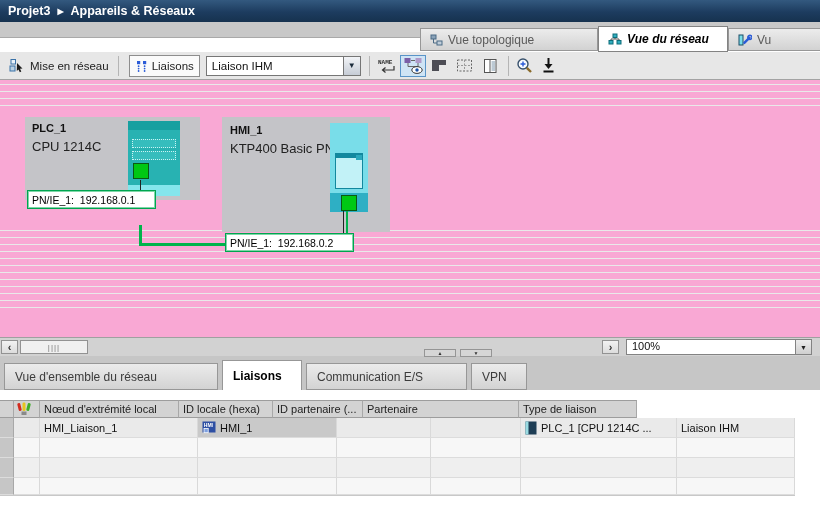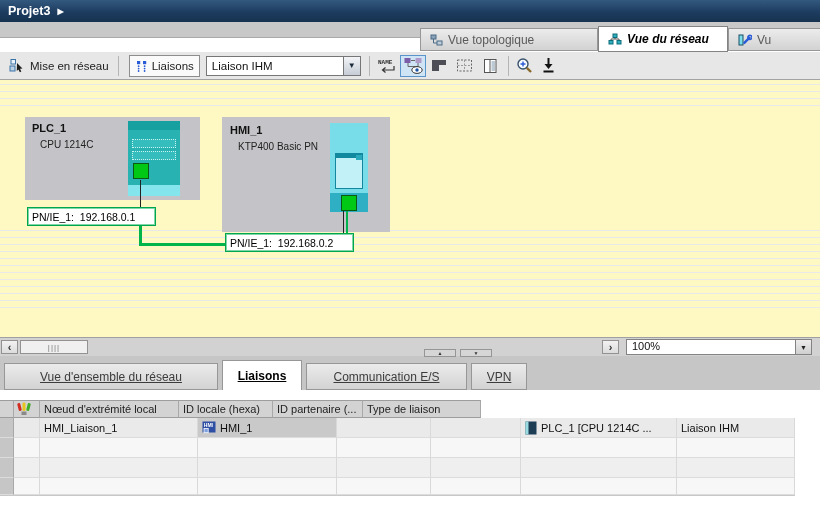--- a/index.html
+++ b/index.html
@@ -33,26 +33,26 @@
   .tb-icon { width:26px; height:22px; display:flex; align-items:center; justify-content:center; }
   .tb-icon.selected { background:#cfe4f5; border:1px solid #5a94c8; }
   .dropdown { display:flex; align-items:center; height:20px; width:155px; margin-left:6px;
     border:1px solid #767676; background:#fff; }
   .dropdown .dd-text { flex:1; padding-left:5px; font-size:11.5px; color:#111; }
   .dropdown .dd-arrow { width:17px; height:100%; border-left:1px solid #767676;
     background:linear-gradient(180deg,#f2f4f7,#c6ccd6); display:flex; align-items:center; justify-content:center;
     font-size:8px; color:#1a2a3a; }
 
   
-  .canvas { left:0; top:80px; width:820px; height:330px; background:#fef9c3; }
+  .canvas { left:0; top:80px; width:820px; height:330px; background:#f9a8d4; }
   .ruleband { left:0; width:820px; pointer-events:none;
     background:repeating-linear-gradient(180deg,#e9e9e9 0 1px,transparent 1px 7px); }
   .dev-box { position:absolute; background:#c4c4c8; }
   .dev-name { position:absolute; font-size:11px; color:#111; font-weight:bold; }
-  .dev-model { position:absolute; font-size:10px; color:#222;margin-left:8px; }
+  .dev-model { position:absolute; font-size:13px; color:#222; }
   .addr-label { position:absolute; height:19px; background:#fff; border:1px solid #00a550;
     box-shadow:0 0 0 1px #7fd7a8 inset; font-size:10.5px; color:#000; white-space:pre;
     display:flex; align-items:center; padding:0 4px; }
   .gline { position:absolute; background:#00b44c; }
   .kline { position:absolute; background:#222; }
 
   
   .cpu-gfx { position:absolute; background:#28b2b2; }
   .cpu-top { position:absolute; left:0; top:0; right:0; height:9px; background:#17a0a0; }
   .cpu-row { position:absolute; left:4px; width:44px; height:9px; border:1px dotted #c9f3f3; background:#35bdbd; }
@@ -78,23 +78,23 @@
     border:1px solid #838383; display:flex; align-items:flex-start; }
   .zoombox .z-val { flex:1; padding-left:5px; font-size:11px; color:#111; }
   .zoombox .z-arrow { width:16px; height:100%; border-left:1px solid #838383;
     background:linear-gradient(180deg,#ececec,#cfcfcf); display:flex; align-items:center; justify-content:center;
     font-size:7px; color:#222; }
   .split-btn { position:absolute; top:349px; width:32px; height:8px; background:#d6d6d6; border:1px solid #959595;
     display:flex; align-items:center; justify-content:center; font-size:5px; color:#333; line-height:1; z-index:5; }
 
   
   .btabs { left:0; top:356px; width:820px; height:34px; background:#c6c6c6; }
-  .btab { position:absolute; top:7px; height:27px; display:flex; align-items:center; justify-content:center;
+  .btab { position:absolute; top:7px; height:27px; display:flex; align-items:center; justify-content:flex-start;
     font-size:12px; color:#3c3c3c; border:1px solid #979797; background:linear-gradient(180deg,#ebebeb,#d3d3d3);
-    padding:0 10px;text-decoration:underline; }
+    padding:0 10px; }
   .btab.active { top:4px; height:30px; background:#fff; font-weight:bold; color:#000; border-bottom:none; z-index:3; }
 
   
   .table-area { left:0; top:390px; width:820px; height:120px; background:#fff; }
   .ctable { position:absolute; left:0; top:10px; width:795px; border-bottom:1px solid #c8c8c8; }
   .trow { display:flex; }
   .tcell { border-right:1px solid #d9d9d9; border-bottom:1px solid #dcdcdc; overflow:hidden;
     display:flex; align-items:center; padding-left:4px; gap:4px; font-size:11px; color:#111; white-space:nowrap; }
   .thead .tcell { background:#d3d3d3; border-right:1px solid #a8a8a8; border-top:1px solid #9d9d9d;
     border-bottom:1px solid #9d9d9d; color:#222; height:18px; }
@@ -112,20 +112,21 @@
   svg { display:block; }
 </style>
 </head>
 <body>
 
 <div id="app">
 
   <div class="abs titlebar">
     <span>Projet3</span>
     <span class="crumb-sep">▶</span>
+    <span>Appareils &amp; Réseaux</span>
   </div>
 
   <div class="abs tabstrip">
     <div class="vtab" style="left:420px; width:178px;">
       <span>
         <svg width="13" height="12" viewBox="0 0 13 12">
             <rect x="1" y="1" width="5" height="4" fill="#8aa2b8" stroke="#4a6a85"></rect>
             <rect x="7" y="7" width="5" height="4" fill="#c0cdd9" stroke="#4a6a85"></rect>
             <path d="M3.5 5 V9 H7" stroke="#4a6a85" fill="none"></path>
           </svg>
@@ -268,21 +269,21 @@
         <div class="port" style="left:11px; top:2px;"></div>
       </div>
     </div>
 
     <div class="kline" style="left:140px; top:100px; width:1px; height:27px;"></div>
     <div class="gline" style="left:139px; top:145px; width:3px; height:21px;"></div>
     <div class="gline" style="left:139px; top:163px; width:88px; height:3px;"></div>
     <div class="kline" style="left:343px; top:131px; width:1px; height:22px;"></div>
     <div class="gline" style="left:346px; top:131px; width:2px; height:22px;"></div>
 
-    <div class="addr-label" style="left:27px; top:127px; width:129px;">PN/IE_1:  192.168.0.1</div>
+    <div class="addr-label" style="left:27px; top:110px; width:129px;">PN/IE_1:  192.168.0.1</div>
     <div class="addr-label" style="left:225px; top:153px; width:129px;">PN/IE_1:  192.168.0.2</div>
   </div>
 
   <div class="abs hscroll">
     <div class="sc-btn" style="left:1px;">
       <span>‹</span>
     </div>
     <div class="sc-thumb">
       <span>||||</span>
     </div>
@@ -325,20 +326,21 @@
           <svg width="16" height="14" viewBox="0 0 16 14">
               <rect x="2" y="1" width="3" height="8" rx="1.2" fill="#d22b1f" transform="rotate(-14 3.5 5)"></rect>
               <rect x="6.5" y="0.5" width="3" height="8.5" rx="1.2" fill="#e8c51e"></rect>
               <rect x="11" y="1" width="3" height="8" rx="1.2" fill="#3fae29" transform="rotate(14 12.5 5)"></rect>
               <rect x="5.5" y="9.5" width="5" height="3.5" fill="#8a8a8a"></rect>
             </svg>
         </div>
         <div class="tcell c-node">Nœud d'extrémité local</div>
         <div class="tcell c-idl">ID locale (hexa)</div>
         <div class="tcell c-idp">ID partenaire (...</div>
+        <div class="tcell c-par">Partenaire</div>
         <div class="tcell c-typ">Type de liaison</div>
       </div>
       <div class="trow r-data">
         <div class="tcell gut"></div>
         <div class="tcell c-icon"></div>
         <div class="tcell c-nom">HMI_Liaison_1</div>
         <div class="tcell c-node">
           <svg width="14" height="14" viewBox="0 0 14 14">
               <rect x="0.5" y="0.5" width="13" height="11" fill="#2e4fa3"></rect>
               <text x="1.8" y="6.2" font-size="5" font-weight="bold" fill="#fff" font-family="Liberation Sans, sans-serif">HMI</text>

